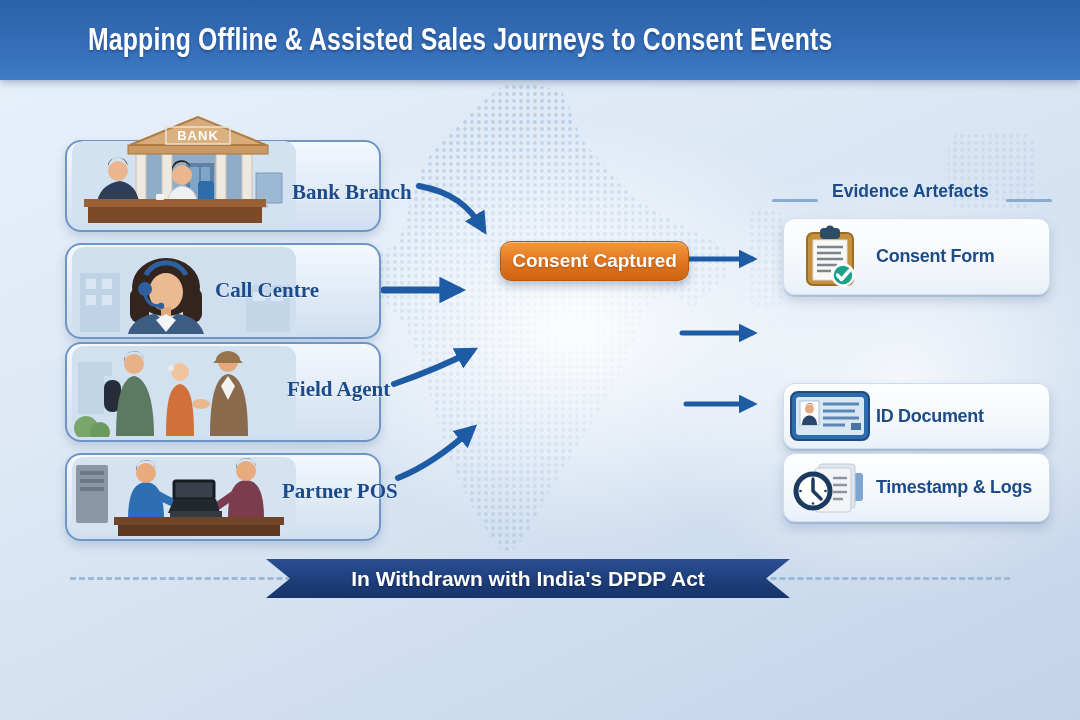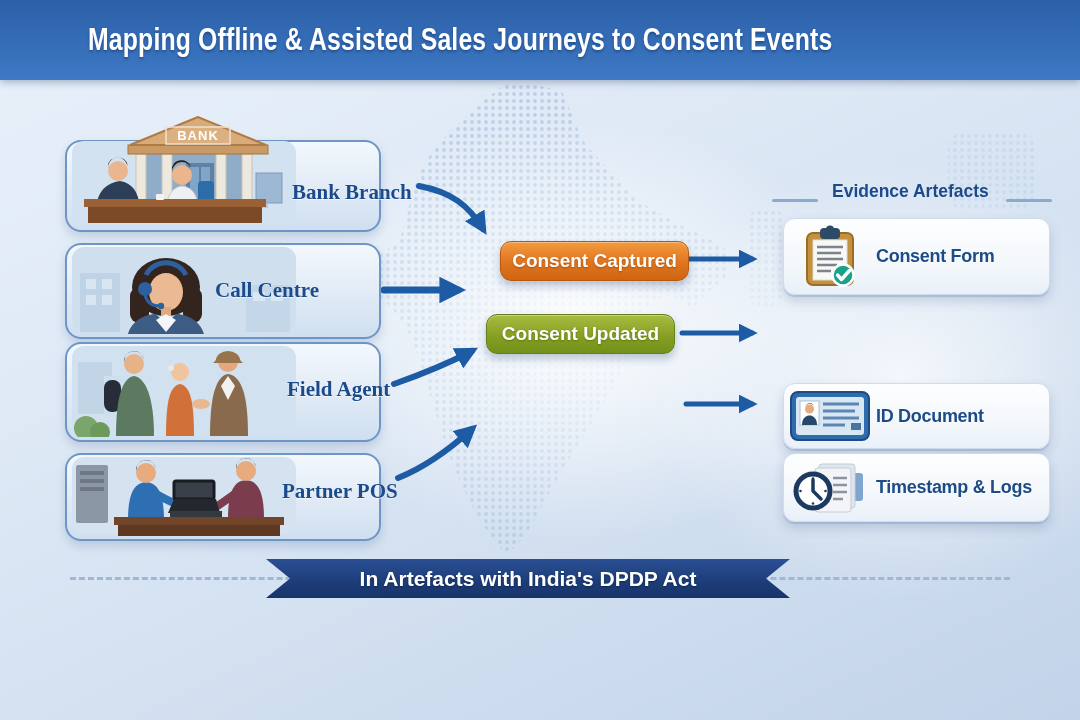--- a/index.html
+++ b/index.html
@@ -99,21 +99,21 @@
     <ellipse cx="575" cy="330" rx="300" ry="210" fill="url(#glow)"></ellipse>
     <ellipse cx="900" cy="380" rx="250" ry="220" fill="url(#glow)" opacity="0.8"></ellipse>
   </svg>
 
   <header class="top-banner">
     <h1 class="page-title">Mapping Offline &amp; Assisted Sales Journeys to Consent Events</h1>
   </header>
 
   <div class="dash-line"></div>
   <div class="ribbon">
-    <span>In Artefacts with India's DPDP Act</span>
+    <span>In Withdrawn with India's DPDP Act</span>
   </div>
 
   <svg class="arrows" width="1080" height="720" viewBox="0 0 1080 720" aria-hidden="true">
     <defs>
       <marker id="ah" viewBox="0 0 10 10" refX="7" refY="5" markerWidth="3.8" markerHeight="3.8" orient="auto-start-reverse" markerUnits="strokeWidth">
         <path d="M0,0 L10,5 L0,10 z" fill="#1e5ba5"></path>
       </marker>
     </defs>
     <g fill="none" stroke="#1e5ba5" stroke-linecap="round">
       <path stroke-width="6" marker-end="url(#ah)" d="M 419 186 C 452 192 469 206 483 229"></path>
@@ -231,23 +231,20 @@
       <rect x="100" y="56" width="52" height="6" fill="#343a42"></rect>
       <rect x="44" y="62" width="170" height="8" fill="#71452a"></rect>
       <rect x="48" y="70" width="162" height="11" fill="#5e3820"></rect>
     </svg>
     <span class="channel-label">Partner POS</span>
   </div>
 
   <div class="consent-btn b1">
     <span>Consent Captured</span>
   </div>
-  <div class="consent-btn b2">
-    <span>Consent Updated</span>
-  </div>
 
   <div class="head-line hl-left"></div>
   <div class="evidence-heading">Evidence Artefacts</div>
   <div class="head-line hl-right"></div>
 
   <div class="evidence-card e1">
     <span class="evidence-icon">
       <svg width="58" height="64" viewBox="0 0 58 64" aria-hidden="true">
         <rect x="6" y="8" width="46" height="52" rx="6" fill="#c3913f" stroke="#9c6c20" stroke-width="2"></rect>
         <rect x="12" y="15" width="34" height="40" fill="#f8f8f5" stroke="#e0ddd4"></rect>

